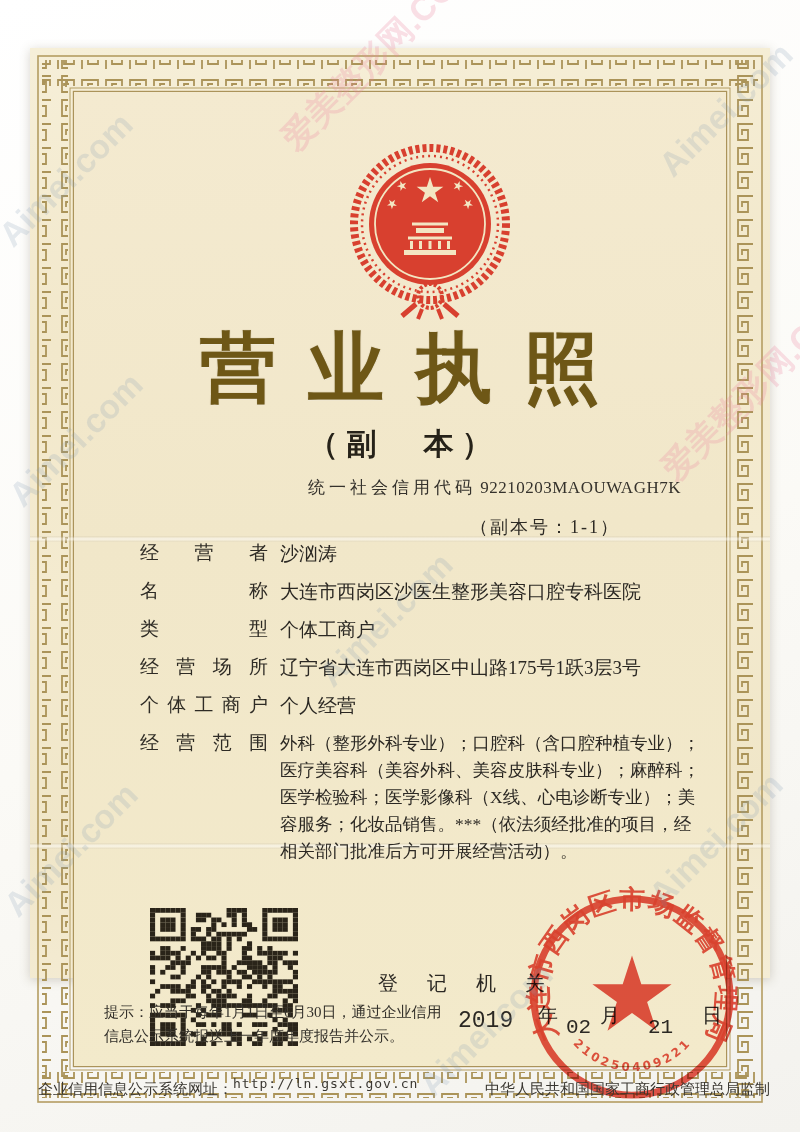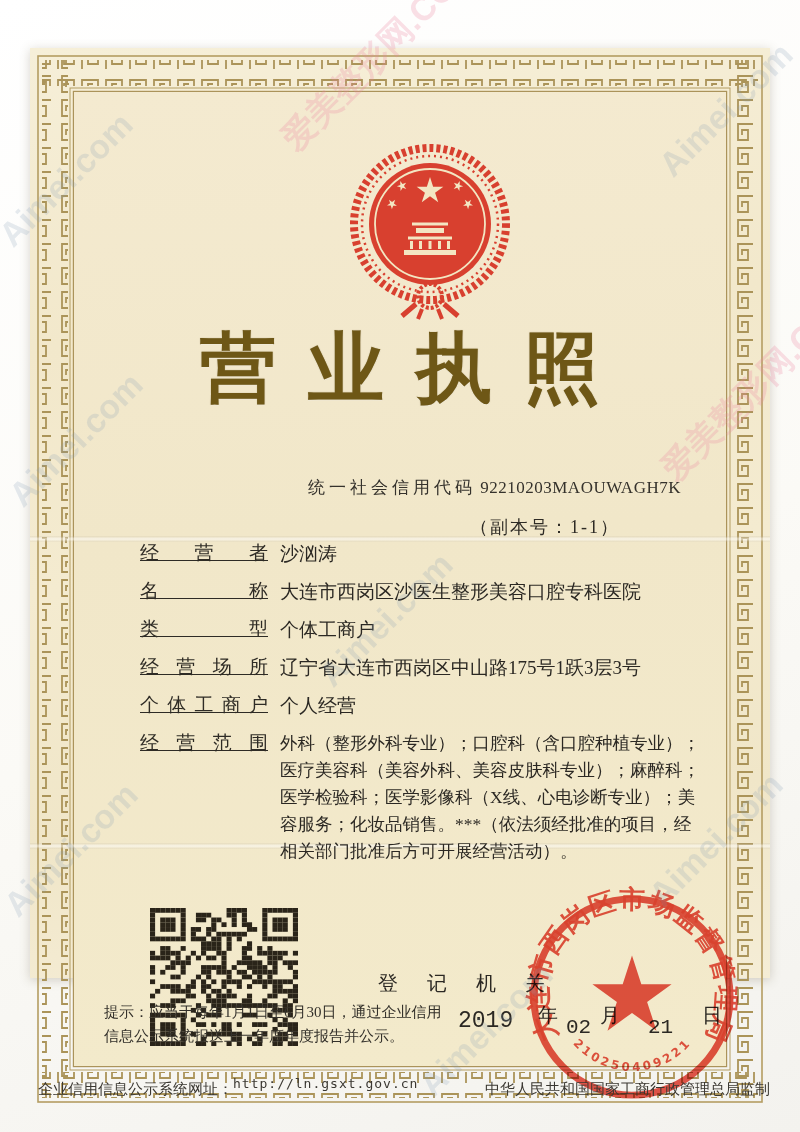--- a/index.html
+++ b/index.html
@@ -31,21 +31,21 @@
     position:absolute; left:0; top:376px; width:740px; text-align:center;
     font-size:30px; color:#262219; letter-spacing:.28em; text-indent:.28em; font-weight:600;
   }
   .credit-line { position:absolute; left:278px; top:428px; font-size:17px; color:#35322c; white-space:nowrap; }
   .credit-line .lbl { letter-spacing:4px; }
   .credit-line .code { font-family:"Liberation Serif","DejaVu Serif",serif; letter-spacing:.5px; }
   .copy-no { position:absolute; left:440px; top:467px; font-size:18px; color:#2e2b25; letter-spacing:2px; }
   .fields { position:absolute; left:110px; top:492px; width:560px; }
   .frow { display:flex; margin-bottom:11px; }
   .flabel { width:128px; min-width:128px; font-size:19px; color:#2e2b25;
-    text-align:justify; text-align-last:justify;text-decoration:underline; }
+    text-align:justify; text-align-last:justify; }
   .fvalue { margin-left:12px; font-size:19px; color:#2b2823; line-height:27px; }
   .fvalue.small { font-size:17.5px; }
   .qr { position:absolute; left:120px; top:860px; }
   .reg-label { position:absolute; left:348px; top:922px; font-size:20px; color:#2b2823; letter-spacing:12px; white-space:nowrap; }
   .seal { position:absolute; left:488px; top:838px; mix-blend-mode:multiply; opacity:.93; }
   .date-row { position:absolute; left:0; top:0; width:740px; height:0; font-size:20px; color:#2b2823; }
   .date-row span { position:absolute; white-space:nowrap;font-family:Liberation Mono, monospace; }
   .d-year  { left:428px; top:960px; font-size:23px; }
   .d-ychar { left:508px; top:954px; }
   .d-month { left:536px; top:968px; font-size:21px; }
@@ -109,20 +109,21 @@
     <rect x="98.5" y="97" width="3" height="8" fill="#f3e6c2"></rect>
     <rect x="108" y="97" width="3" height="8" fill="#f3e6c2"></rect>
     <rect x="117" y="97" width="3" height="8" fill="#f3e6c2"></rect>
     <rect x="74" y="106" width="52" height="5" fill="#f3e6c2"></rect>
     <circle cx="100" cy="152" r="12" fill="none" stroke="#d8402f" stroke-width="4" stroke-dasharray="3 2"></circle>
     <path d="M86,160 l-14,12 M114,160 l14,12" stroke="#d8402f" stroke-width="5"></path>
     <path d="M92,165 l-4,10 M108,165 l4,10" stroke="#d8402f" stroke-width="4"></path>
   </svg>
 
   <div class="title">营业执照</div>
+  <div class="subtitle">（副　本）</div>
 
   <div class="credit-line">
     <span class="lbl">统一社会信用代码</span>
     <span class="code">92210203MAOUWAGH7K</span>
   </div>
   <div class="copy-no">（副本号：1-1）</div>
 
   <div class="fields">
     <div class="frow">
       <div class="flabel">经营者</div>

